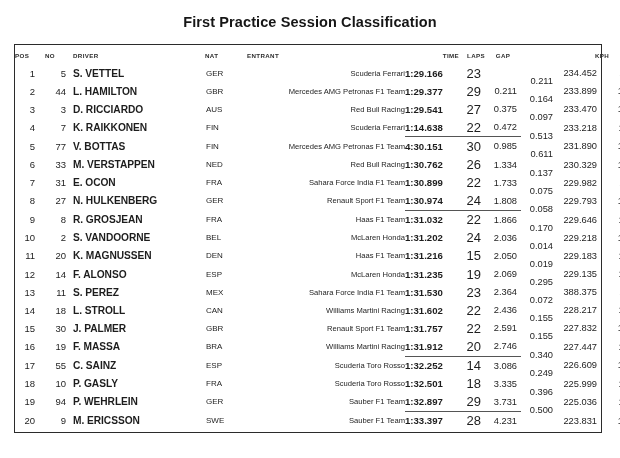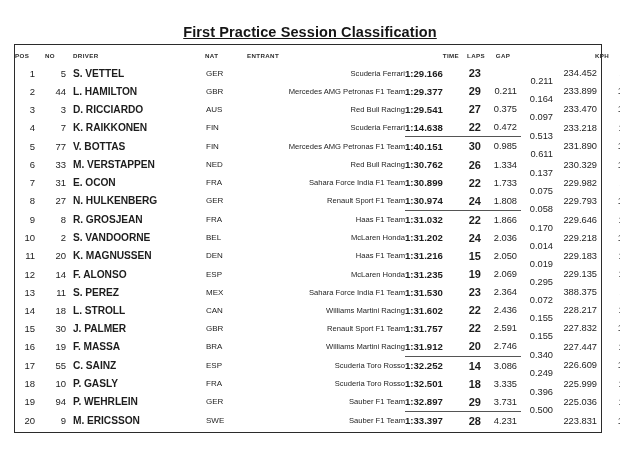--- a/index.html
+++ b/index.html
@@ -19,23 +19,22 @@
     width: 620px;
     height: 458px;
     box-sizing: border-box;
   }
   .doc-title {
     text-align: center;
     font-size: 14.5px;
     font-weight: bold;
     letter-spacing: 0.1px;
     color: #161616;
-    padding-top: 22px;
+    padding-top: 12px;
     line-height: 20px;
-    text-decoration: underline;
   }
   .table-frame {
     position: absolute;
     left: 14px;
     top: 44px;
     width: 588px;
     height: 389px;
     border: 1px solid #2b2b2b;
     box-sizing: border-box;
     background: #fff;
@@ -74,21 +73,21 @@
   col.c-int      { width: 40px; }
   col.c-kph      { width: 48px; }
   col.c-tod      { width: 58px; }
 
   td.pos      { text-align: right; padding-right: 10px !important; font-size: 9.5px; }
   td.no       { text-align: right; padding-right: 7px !important; font-size: 9.5px; }
   td.driver   { text-align: left; font-weight: bold; font-size: 10.2px; letter-spacing: -0.05px; }
   td.nat      { text-align: left; font-size: 8px; color: #3a3a3a; padding-left: 1px !important; }
   td.entrant  { text-align: right; font-size: 7.6px; color: #333; }
   td.time     { text-align: left; font-weight: bold; font-size: 9.6px; padding-right: 6px !important; }
-  td.laps     { text-align: right; font-weight: bold; font-size: 11px; padding-right: 4px !important; margin-top: 32px; }
+  td.laps     { text-align: right; font-weight: normal; font-size: 13px; padding-right: 4px !important; margin-top: 32px; }
   td.gap      { text-align: right; font-size: 9.3px; padding-right: 4px !important; }
   td.interval { text-align: right; font-size: 9.3px; padding-right: 8px !important; }
   td.kph      { text-align: right; font-size: 9.3px; padding-right: 12px !important; }
   td.tod      { text-align: right; font-size: 9.3px; padding-right: 13px !important; }
 
   th.h-pos     { text-align: left; padding-left: 11px; }
   th.h-no      { text-align: left; padding-left: 2px; }
   th.h-driver  { text-align: left; padding-left: 5px; }
   th.h-nat     { text-align: left; padding-left: 1px; }
   th.h-entrant { text-align: left; }
@@ -211,21 +210,21 @@
             </td>
             <td class="kph">233.218</td>
             <td class="tod">11:10:48</td>
           </tr>
           <tr>
             <td class="pos">5</td>
             <td class="no">77</td>
             <td class="driver">V. BOTTAS</td>
             <td class="nat">FIN</td>
             <td class="entrant">Mercedes AMG Petronas F1 Team</td>
-            <td class="time">1:40.151</td>
+            <td class="time">4:30.151</td>
             <td class="laps">30</td>
             <td class="gap">0.985</td>
             <td class="interval">
               <span class="int-val">0.611</span>
             </td>
             <td class="kph">231.890</td>
             <td class="tod">10:34:44</td>
           </tr>
           <tr>
             <td class="pos">6</td>

